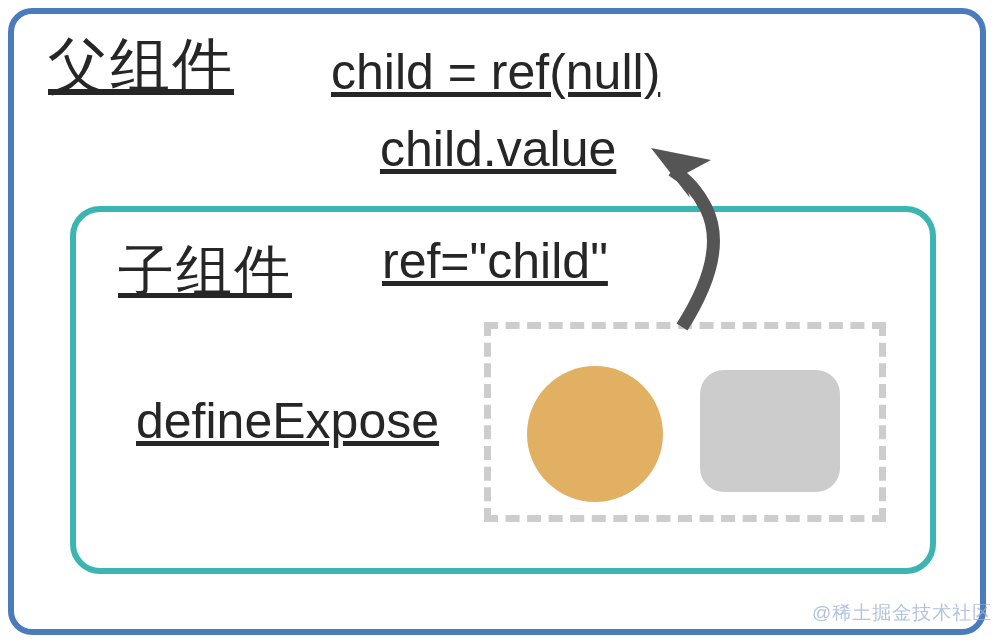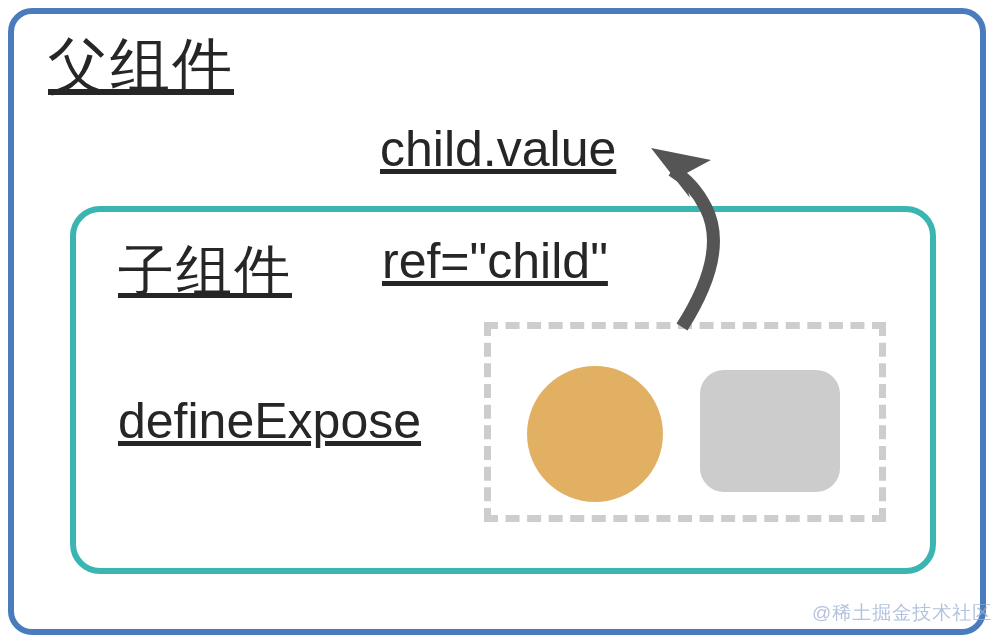--- a/index.html
+++ b/index.html
@@ -105,21 +105,21 @@
     left: 380px;
     top: 124px;
     font-size: 50px;
   }
   .label-ref-attr {
     left: 382px;
     top: 236px;
     font-size: 50px;
   }
   .label-define-expose {
-    left: 118px;
+    left: 136px;
     top: 396px;
     font-size: 50px;
   }
 
   
   .arrow-layer {
     position: absolute;
     left: 0;
     top: 0;
     width: 1000px;
@@ -155,20 +155,21 @@
 
   <svg class="arrow-layer" viewBox="0 0 1000 644" xmlns="http://www.w3.org/2000/svg">
     <path d="M 682,327
              C 712,280 722,240 706,208
              C 695,186 682,176 672,170" fill="none" stroke="#555555" stroke-width="13" stroke-linecap="butt"></path>
     <polygon points="651,148 711,160 683,175 690,198" fill="#555555"></polygon>
   </svg>
 
   <div class="label label-parent-title">父组件</div>
 
+  <div class="label label-child-ref">child = ref(null)</div>
 
   <div class="label label-child-title">子组件</div>
 
   <div class="label label-child-value">child.value</div>
 
   <div class="label label-ref-attr">ref="child"</div>
 
   <div class="label label-define-expose">defineExpose</div>
 
   <div class="watermark">@稀土掘金技术社区</div>

